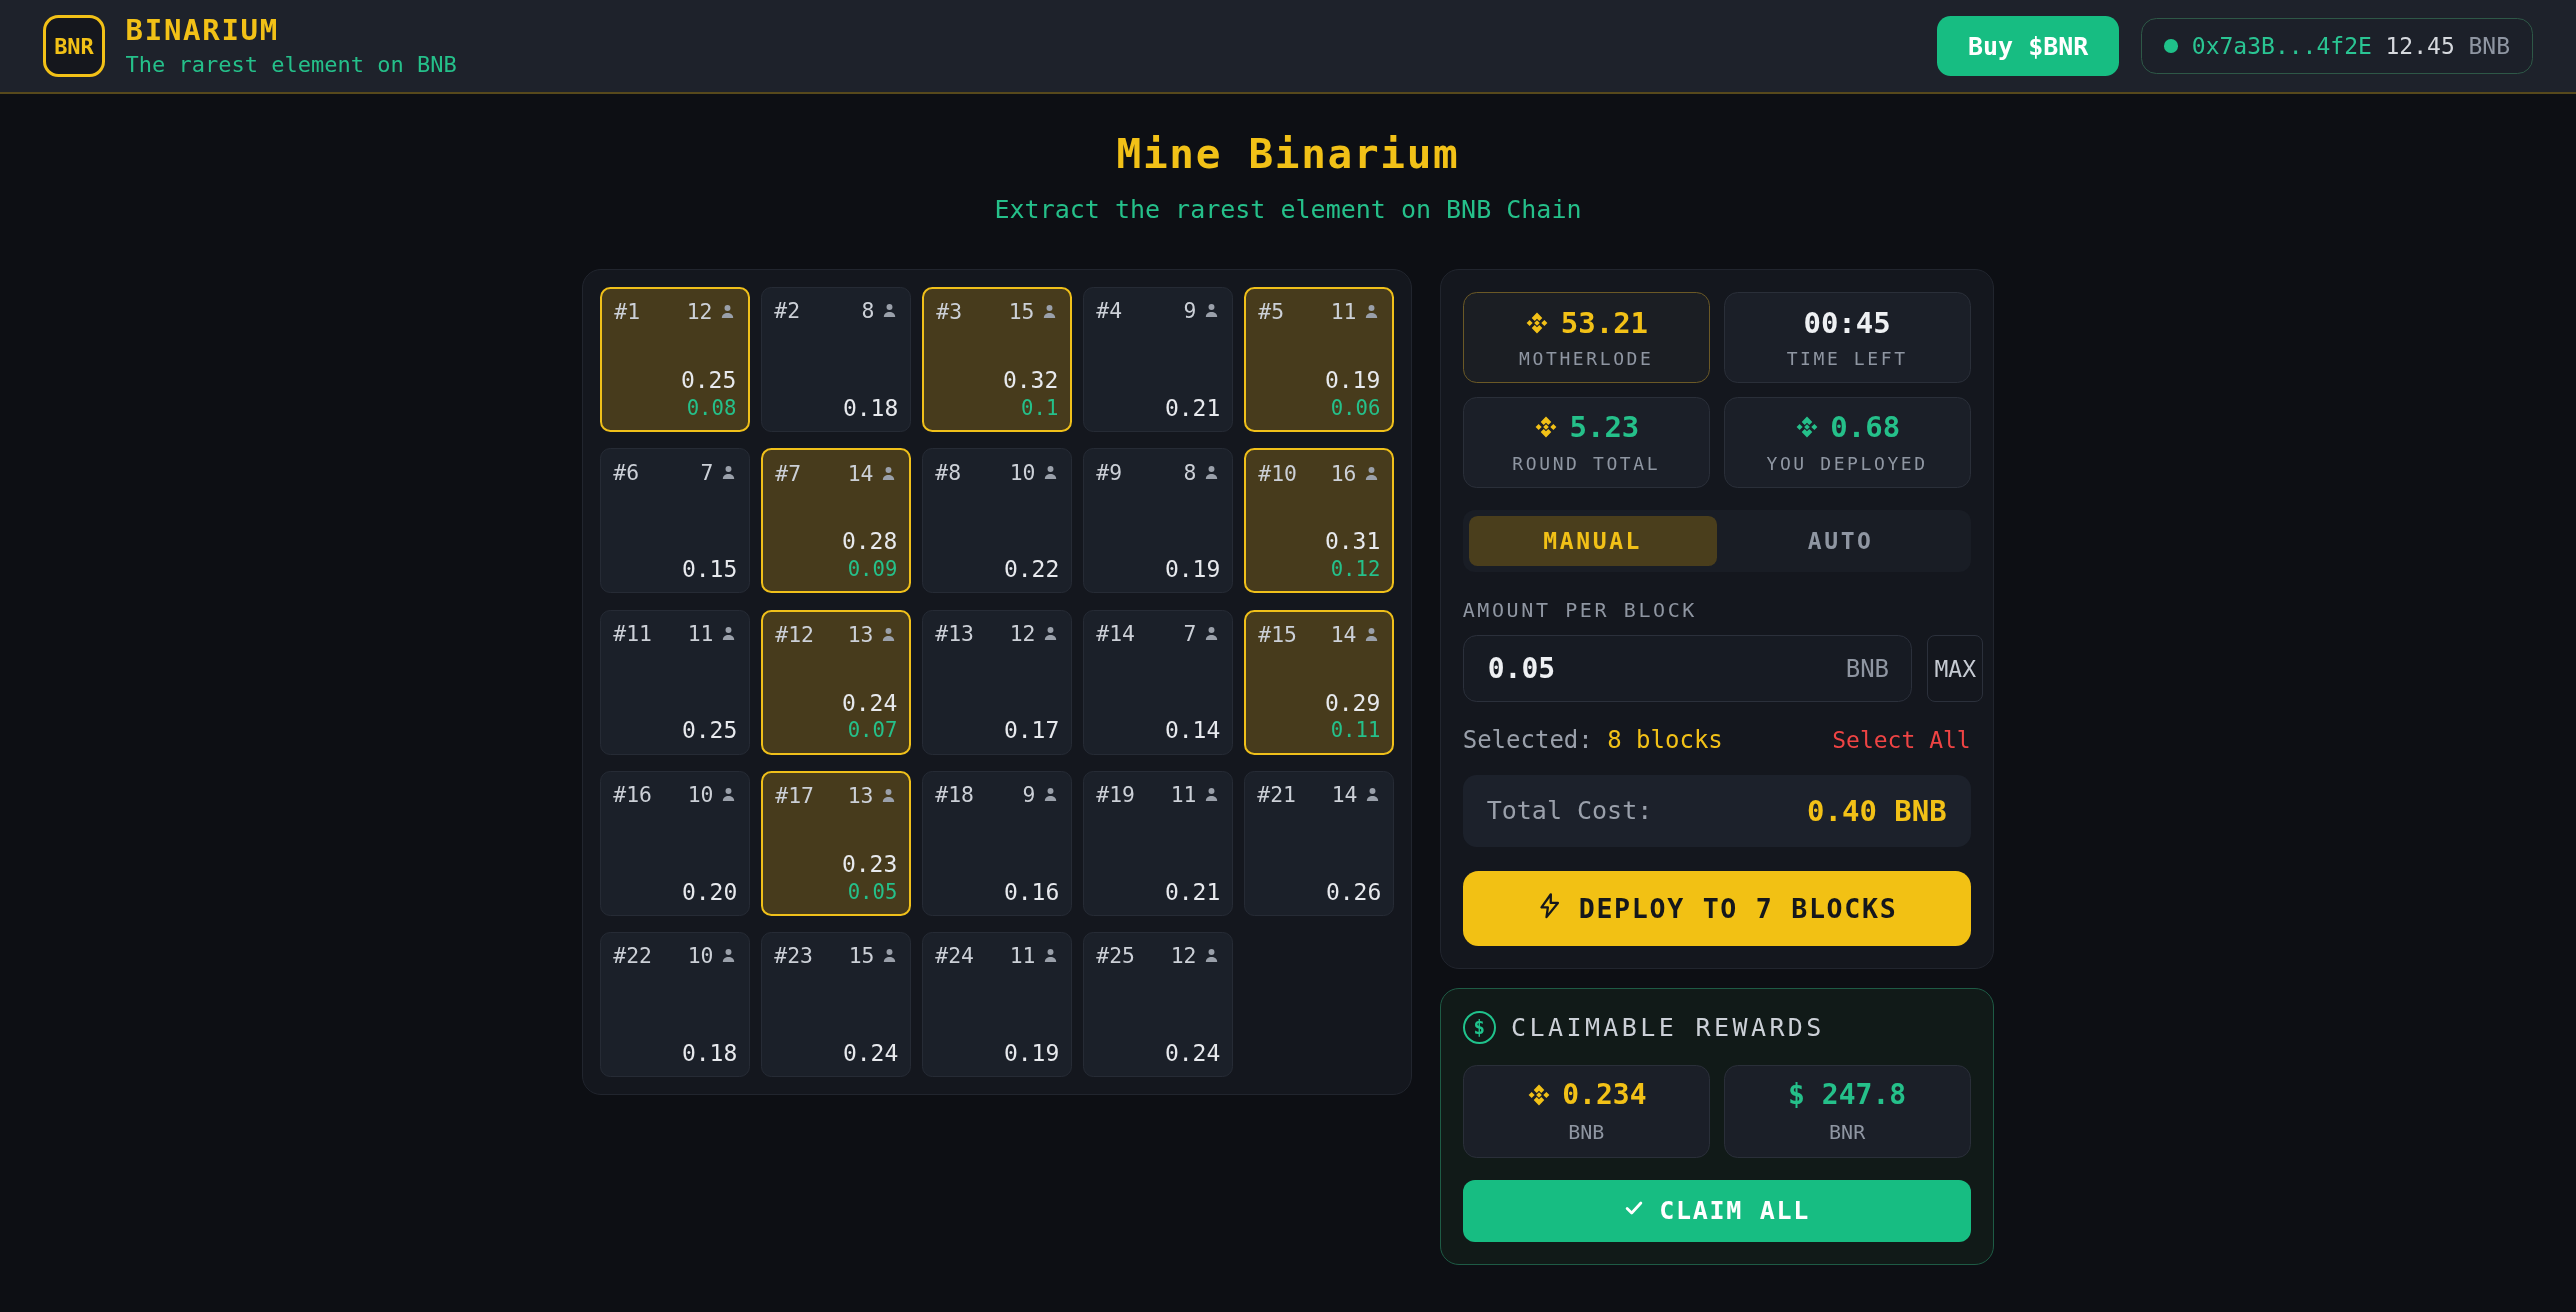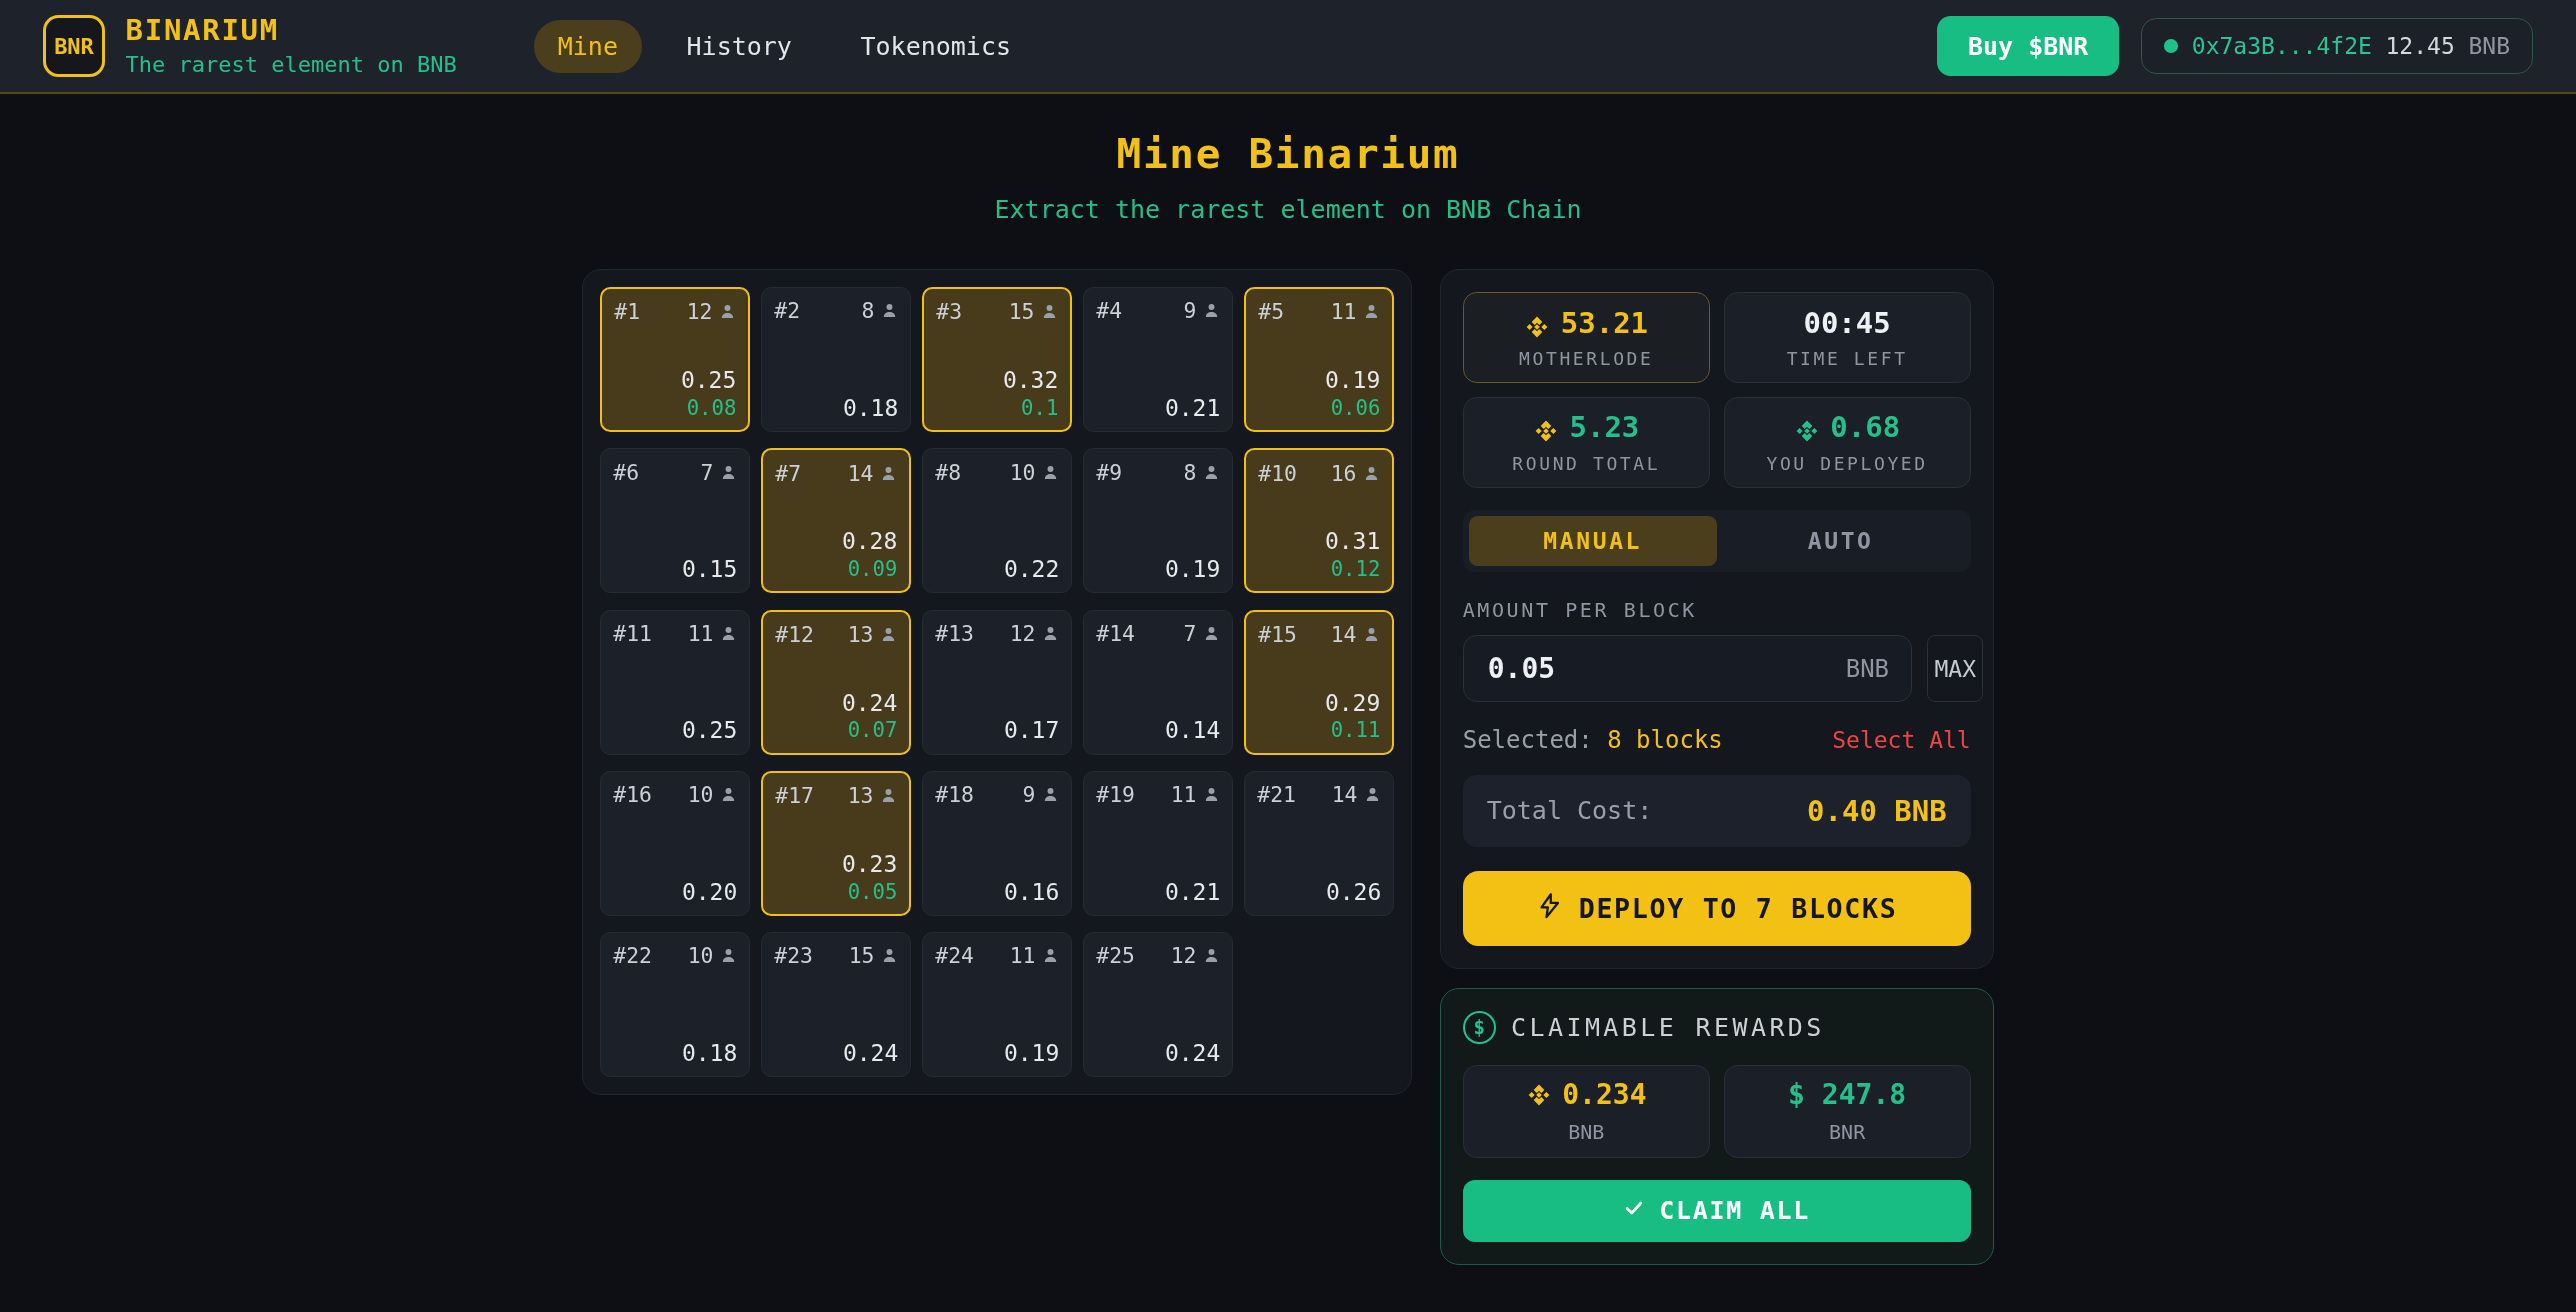--- a/index.html
+++ b/index.html
@@ -76,21 +76,21 @@
   .panel-col { width:554px; display:flex; flex-direction:column; gap:19px; }
   .control-panel {
     background:#14171e; border:1.7px solid #21252e; border-radius:19px; padding:22px;
   }
   .stats-grid { display:grid; grid-template-columns:1fr 1fr; gap:13.7px; }
   .stat-card {
     background:#1b1f28; border:1.7px solid #2a2f39; border-radius:13.7px; height:91px;
     display:flex; flex-direction:column; align-items:center; justify-content:center; gap:8.6px;
   }
   .stat-card.highlight { border-color:#6b5926; background:#1b1e23; }
-  .stat-value-row { display:flex; align-items:flex-end; gap:10.3px; font-size:29px; font-weight:bold; }
+  .stat-value-row { display:flex; align-items:center; gap:10.3px; font-size:29px; font-weight:bold; }
   .stat-label { font-size:18px; color:#8f96a2; letter-spacing:2.6px; }
 
   .mode-tabs { margin-top:22px; background:#191d25; border-radius:12px; padding:6px; display:grid; grid-template-columns:1fr 1fr; }
   .mode-tab {
     height:50px; display:flex; align-items:center; justify-content:center;
     font-size:23px; font-weight:bold; letter-spacing:2.6px; color:#8f96a2;
     border-radius:8.6px; cursor:pointer;
   }
   .mode-tab.active { background:#4a3e1c; color:#f2c117; }
 
@@ -157,25 +157,20 @@
 <body>
 
 <header class="topbar">
   <div class="brand">
     <div class="logo-badge">BNR</div>
     <div>
       <div class="brand-title">BINARIUM</div>
       <div class="brand-sub">The rarest element on BNB</div>
     </div>
   </div>
-  <nav class="main-nav">
-      <a class="nav-item active">Mine</a>
-      <a class="nav-item">History</a>
-      <a class="nav-item">Tokenomics</a>
-    </nav>
   <div class="topbar-right">
     <button class="buy-btn">Buy $BNR</button>
     <div class="wallet-chip">
       <span class="wallet-dot"></span>
       <span class="wallet-addr">0x7a3B...4f2E</span>
       <span class="wallet-bal">12.45</span>
       <span class="wallet-unit">BNB</span>
     </div>
   </div>
 </header>

